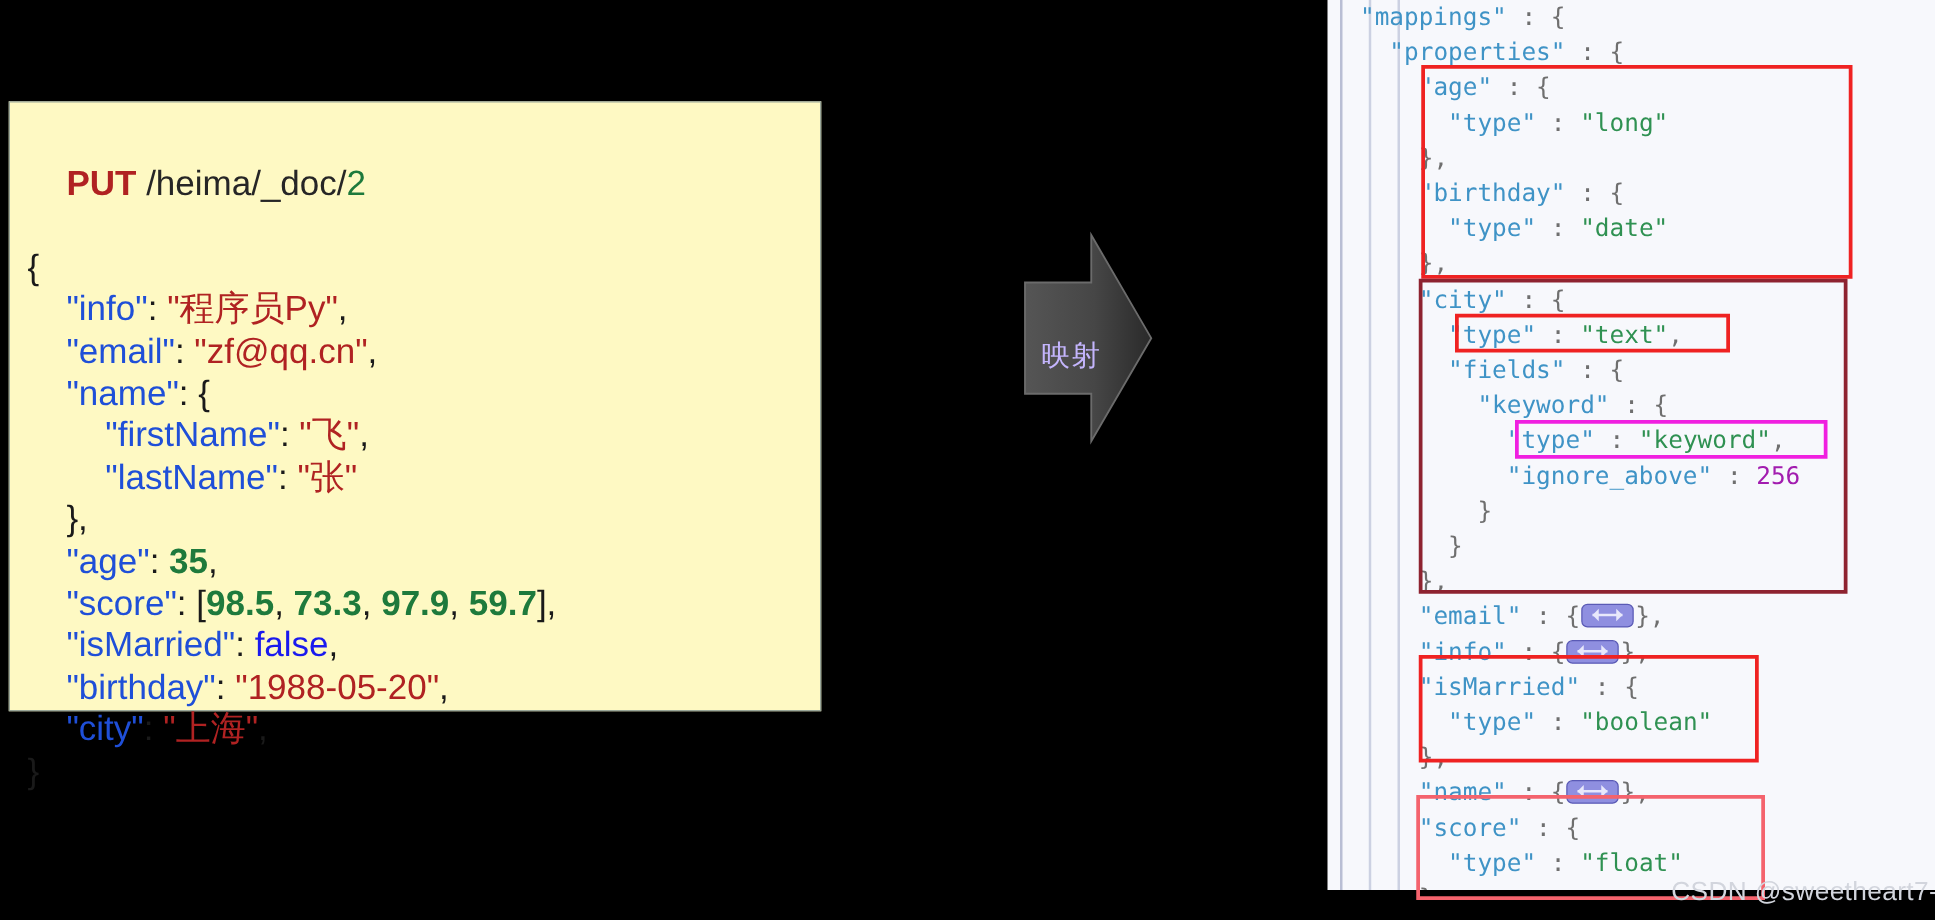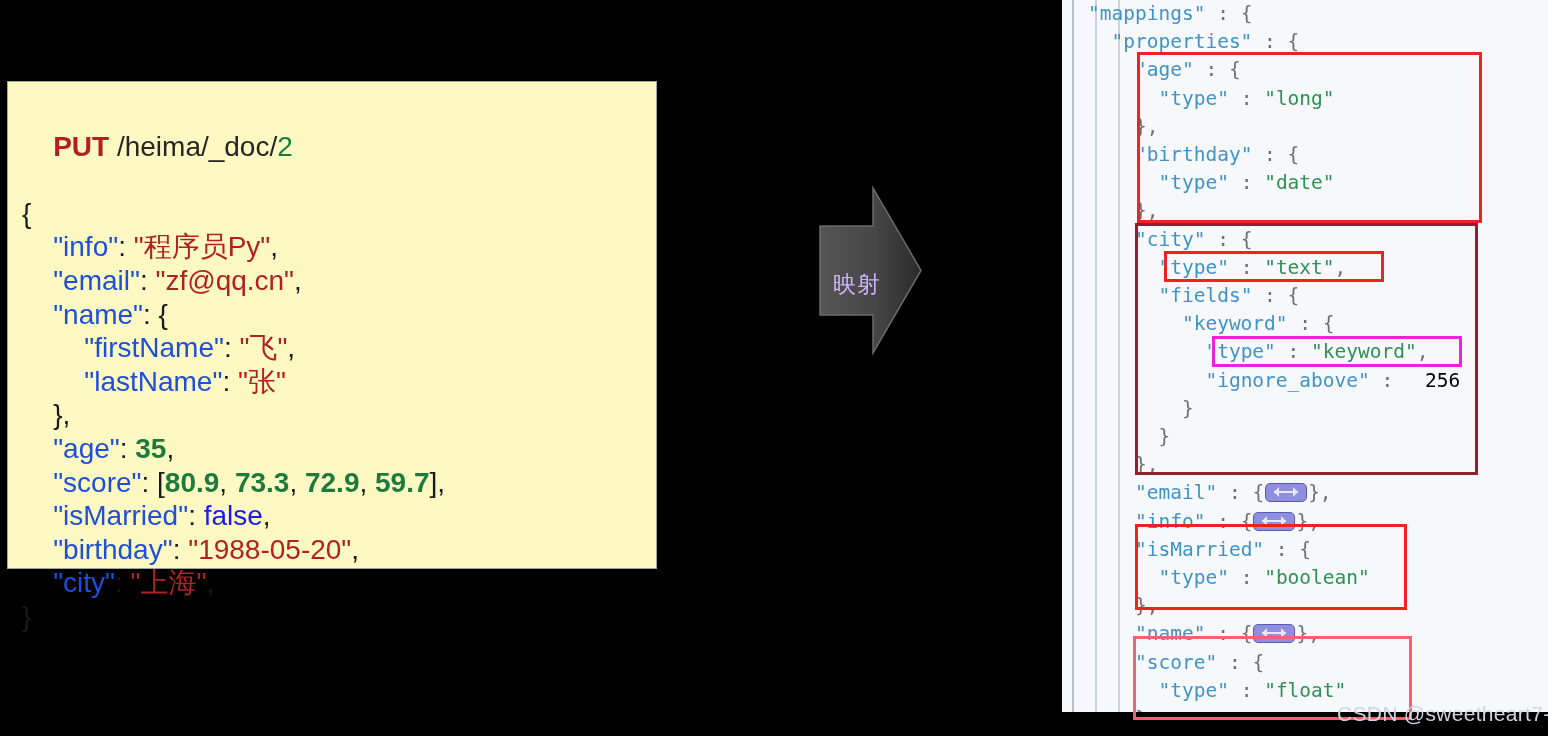--- a/index.html
+++ b/index.html
@@ -45,21 +45,21 @@
   .guide.g2{left:33px;background:#ccd1e2;}
   .guide.g3{left:56px;background:#ccd1e2;}
   #json-code{position:absolute;left:0;top:0;right:0;}
   .jline{
     font-family:"DejaVu Sans Mono","Liberation Mono",monospace;
     font-size:19.5px;line-height:28.2px;white-space:pre;color:#4a4a4a;
     padding-left:26px;position:relative;
   }
   .jk{color:#3f93c6;}
   .jv{color:#2f9152;}
-  .jn{color:#000000;margin-left:20px;}
+  .jn{color:#a21caf;}
   .jp{color:#6f6f6f;}
 
   
   .fold{
     display:inline-block;width:40px;height:17px;vertical-align:-3px;
     background:#8f8fe0;border:1px solid #5a5ab5;border-radius:5px;
     position:relative;margin:0 1px;
   }
   .fold::before{
     content:"";position:absolute;left:8px;top:7px;width:24px;height:2px;
@@ -99,21 +99,21 @@
   </div>
   <div id="doc-body">
       <div class="dline"><span class="p-brace">{</span></div>
       <div class="dline"><span>    </span><span class="k-blue">"info"</span><span class="p-brace">: </span><span class="v-red">"程序员Py"</span><span class="p-brace">,</span></div>
       <div class="dline"><span>    </span><span class="k-blue">"email"</span><span class="p-brace">: </span><span class="v-red">"zf@qq.cn"</span><span class="p-brace">,</span></div>
       <div class="dline"><span>    </span><span class="k-blue">"name"</span><span class="p-brace">: {</span></div>
       <div class="dline"><span>        </span><span class="k-blue">"firstName"</span><span class="p-brace">: </span><span class="v-red">"飞"</span><span class="p-brace">,</span></div>
       <div class="dline"><span>        </span><span class="k-blue">"lastName"</span><span class="p-brace">: </span><span class="v-red">"张"</span></div>
       <div class="dline"><span>    </span><span class="p-brace">},</span></div>
       <div class="dline"><span>    </span><span class="k-blue">"age"</span><span class="p-brace">: </span><span class="v-green">35</span><span class="p-brace">,</span></div>
-      <div class="dline"><span>    </span><span class="k-blue">"score"</span><span class="p-brace">: [</span><span class="v-green">80.9</span><span class="p-brace">, </span><span class="v-green">73.3</span><span class="p-brace">, </span><span class="v-green">72.9</span><span class="p-brace">, </span><span class="v-green">59.7</span><span class="p-brace">],</span></div>
+      <div class="dline"><span>    </span><span class="k-blue">"score"</span><span class="p-brace">: [</span><span class="v-green">98.5</span><span class="p-brace">, </span><span class="v-green">73.3</span><span class="p-brace">, </span><span class="v-green">97.9</span><span class="p-brace">, </span><span class="v-green">59.7</span><span class="p-brace">],</span></div>
       <div class="dline"><span>    </span><span class="k-blue">"isMarried"</span><span class="p-brace">: </span><span class="v-blue">false</span><span class="p-brace">,</span></div>
       <div class="dline"><span>    </span><span class="k-blue">"birthday"</span><span class="p-brace">: </span><span class="v-red">"1988-05-20"</span><span class="p-brace">,</span></div>
       <div class="dline"><span>    </span><span class="k-blue">"city"</span><span class="p-brace">: </span><span class="v-red">"上海"</span><span class="p-brace">,</span></div>
       <div class="dline"><span class="p-brace">}</span></div>
     </div>
 </div>
 
 <div id="map-arrow">
   <svg width="105" height="185" viewBox="0 0 105 185">
     <defs>

